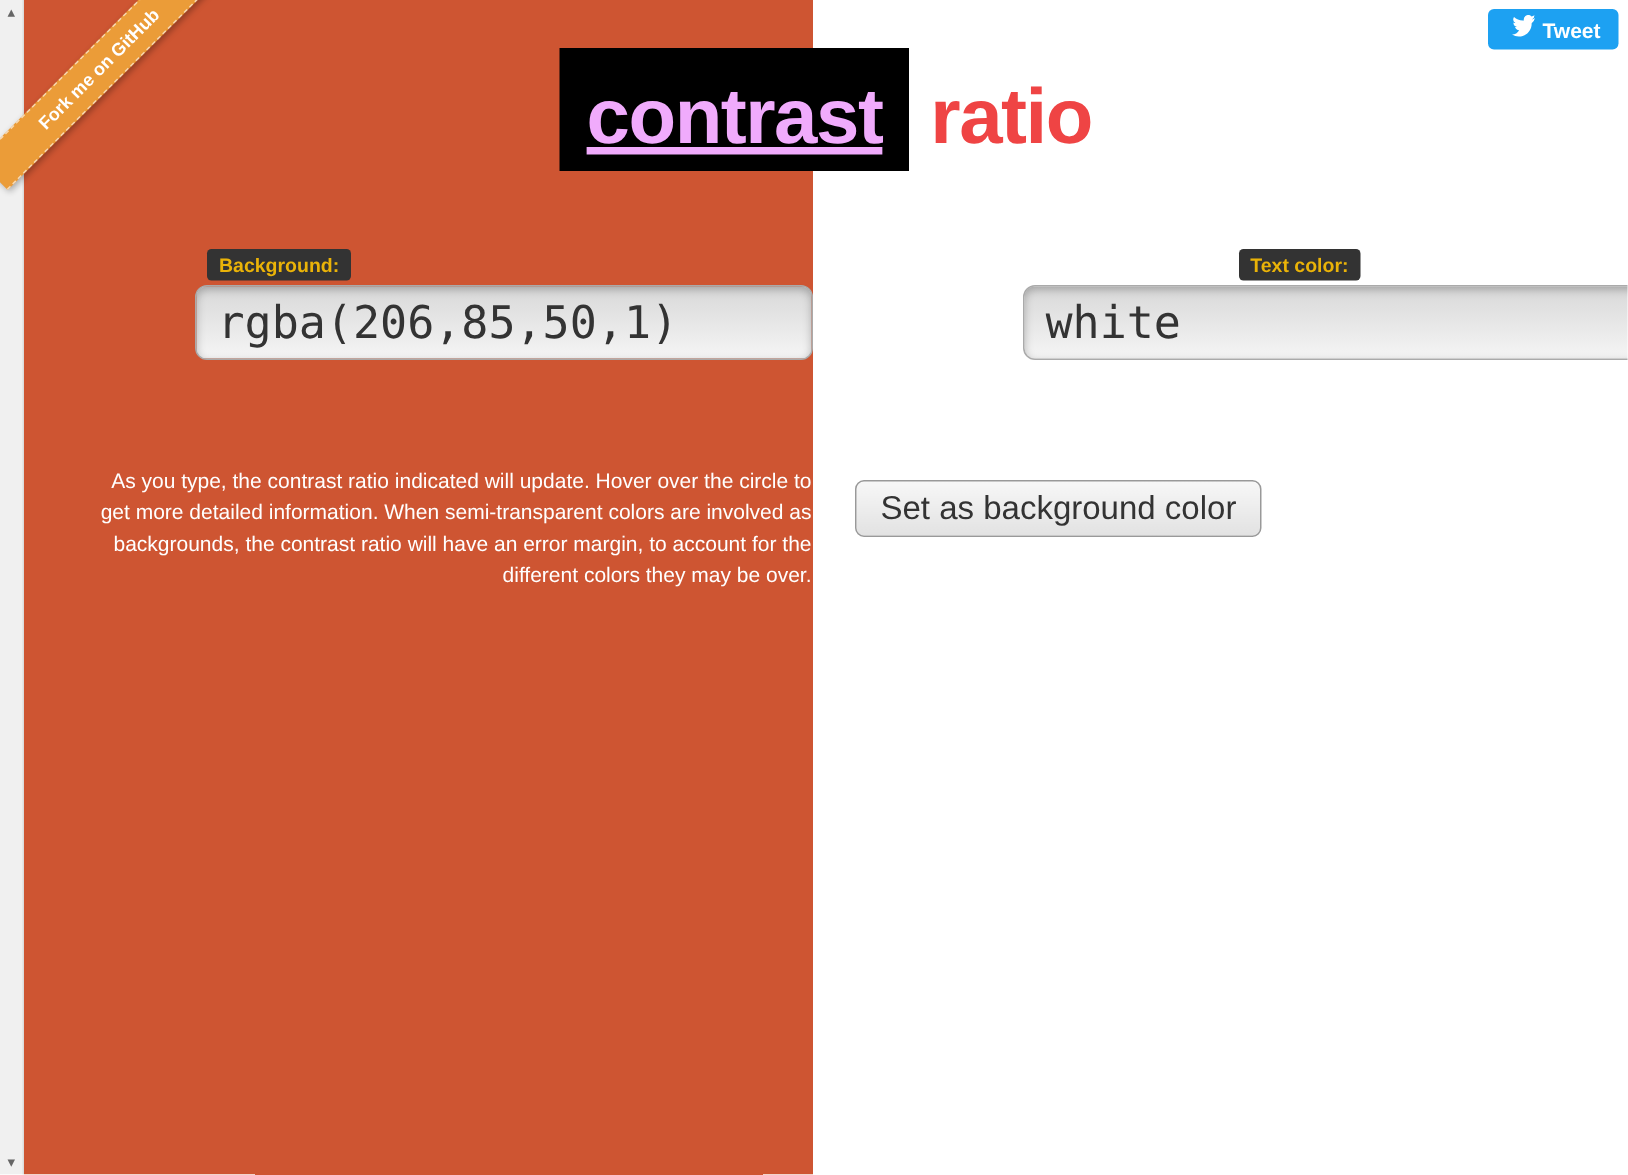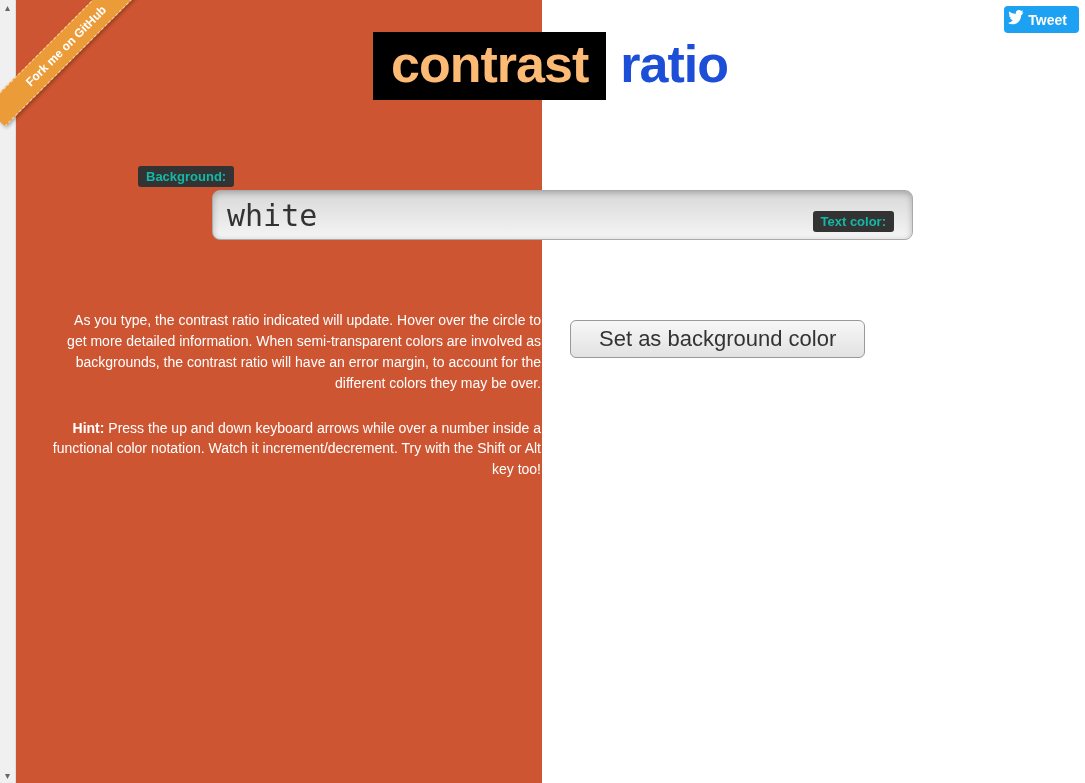--- a/index.html
+++ b/index.html
@@ -50,45 +50,46 @@
   transform: rotate(-45deg);
   box-shadow: 0 2px 4px rgba(0,0,0,0.3);
   cursor: pointer;
 }
 .tweet-btn {
   position: absolute;
   top: 6px; right: 6px;
   background: #1da1f2;
   color: #fff;
   border-radius: 4px;
-  padding: 4px 12px 4px 4px;
+  padding: 4px 12px 4px 16px;
   font-size: 14px;
   font-weight: bold;
   display: flex;
   align-items: center;
   gap: 4px;
   cursor: pointer;
 }
 .tweet-btn svg { width: 16px; height: 16px; fill: #fff; }
 h1.title {
   position: absolute;
   top: 32px; left: 0; right: 0;
   text-align: center;
   font-size: 52px;
   font-weight: 900;
   letter-spacing: -1px;
 }
 h1.title .w1 {
   background: #000;
-  color: #fdba74;
-  padding: 2px 18px 6px;
+  color: #f0abfc;
+  padding: 16px 18px 6px;
   display: inline-block;
+  text-decoration: underline;
 }
 h1.title .w2 {
-  color: #1d4ed8;
+  color: #ef4444;
   padding-left: 14px;
 }
 .input-row {
   position: absolute;
   top: 190px;
   left: 114px;
   right: 172px;
   height: 50px;
   display: flex;
 }
@@ -102,28 +103,28 @@
   background: linear-gradient(#d8d8d8, #f5f5f5);
   box-shadow: inset 0 2px 6px rgba(0,0,0,0.25);
   color: #333;
 }
 .color-input.bg { margin-right: 58px; }
 .color-input.fg { margin-left: 82px; }
 .label {
   position: absolute;
   top: -24px;
   background: #333;
-  color: #14b8a6;
+  color: #eab308;
   font-size: 13px;
   font-weight: bold;
   padding: 3px 8px;
   border-radius: 3px;
 }
 .label.bg { left: 8px; }
-.label.fg { right: 19px; margin-top: 45px; }
+.label.fg { right: 6px; }
 .ratio-circle {
   position: absolute;
   top: 158px;
   left: 490px;
   width: 114px; height: 114px;
   border-radius: 50%;
   background: radial-gradient(circle at 38% 28%, #f3b33a, #e39713 60%, #c87f0c);
   border: 4px solid #fff;
   box-shadow: 0 6px 16px rgba(0,0,0,0.4);
   display: flex;
@@ -158,21 +159,21 @@
   font-size: 19px;
 }
 .howto p.serif b { font-weight: bold; }
 .howto p.hint { font-size: 14px; line-height: 1.45; }
 .howto .byline { font-size: 22px; margin-top: 14px; }
 .set-bg-btn {
   position: absolute;
   top: 320px;
   left: 554px;
   font-size: 22px;
-  padding: 5px 28px;
+  padding: 5px 16px;
   background: linear-gradient(#f7f7f7,#e2e2e2);
   border: 1px solid #999;
   border-radius: 6px;
   cursor: pointer;
   color: #333;
 }
 </style>
 </head>
 <body>
 
@@ -195,25 +196,23 @@
     <span>Tweet</span>
   </div>
 
   <h1 class="title">
     <span class="w1">contrast</span><span class="w2">ratio</span>
   </h1>
 
   <div class="input-row">
     <div class="label bg">Background:</div>
     <div class="label fg">Text color:</div>
+    <input class="color-input bg" value="rgba(206,85,50,1)" style="">
     <input class="color-input fg" value="white" style="">
   </div>
 
 
   <button class="set-bg-btn">Set as background color</button>
 
   <div class="howto">
     <p>As you type, the contrast ratio indicated will update. Hover over the circle to get more detailed information. When semi-transparent colors are involved as backgrounds, the contrast ratio will have an error margin, to account for the different colors they may be over.</p>
-    <p class="hint">
-      <b>Hint:</b><span> Press the up and down keyboard arrows while over a number inside a functional color notation. Watch it increment/decrement. Try with the Shift or Alt key too!</span>
-    </p>
   </div>
 </div>
 
 </body></html>

